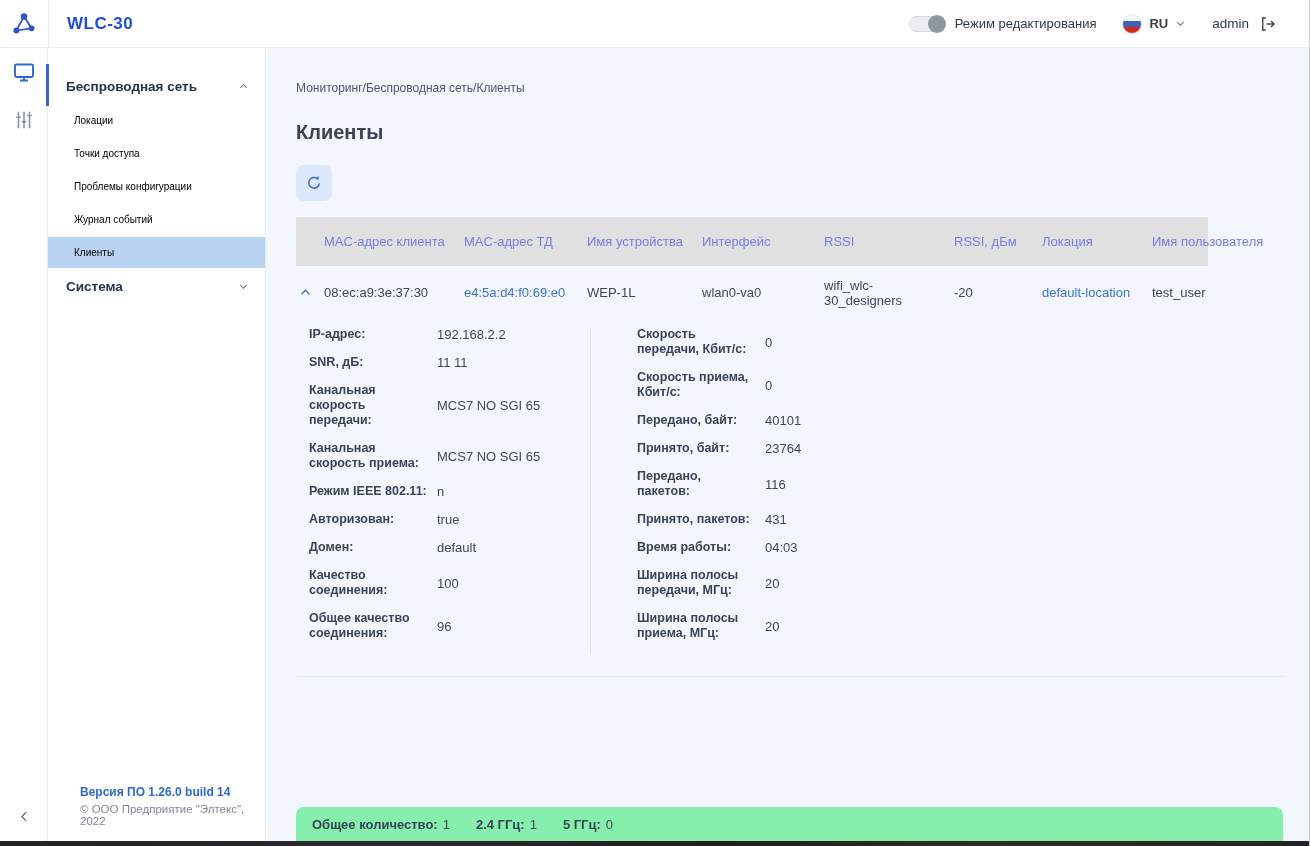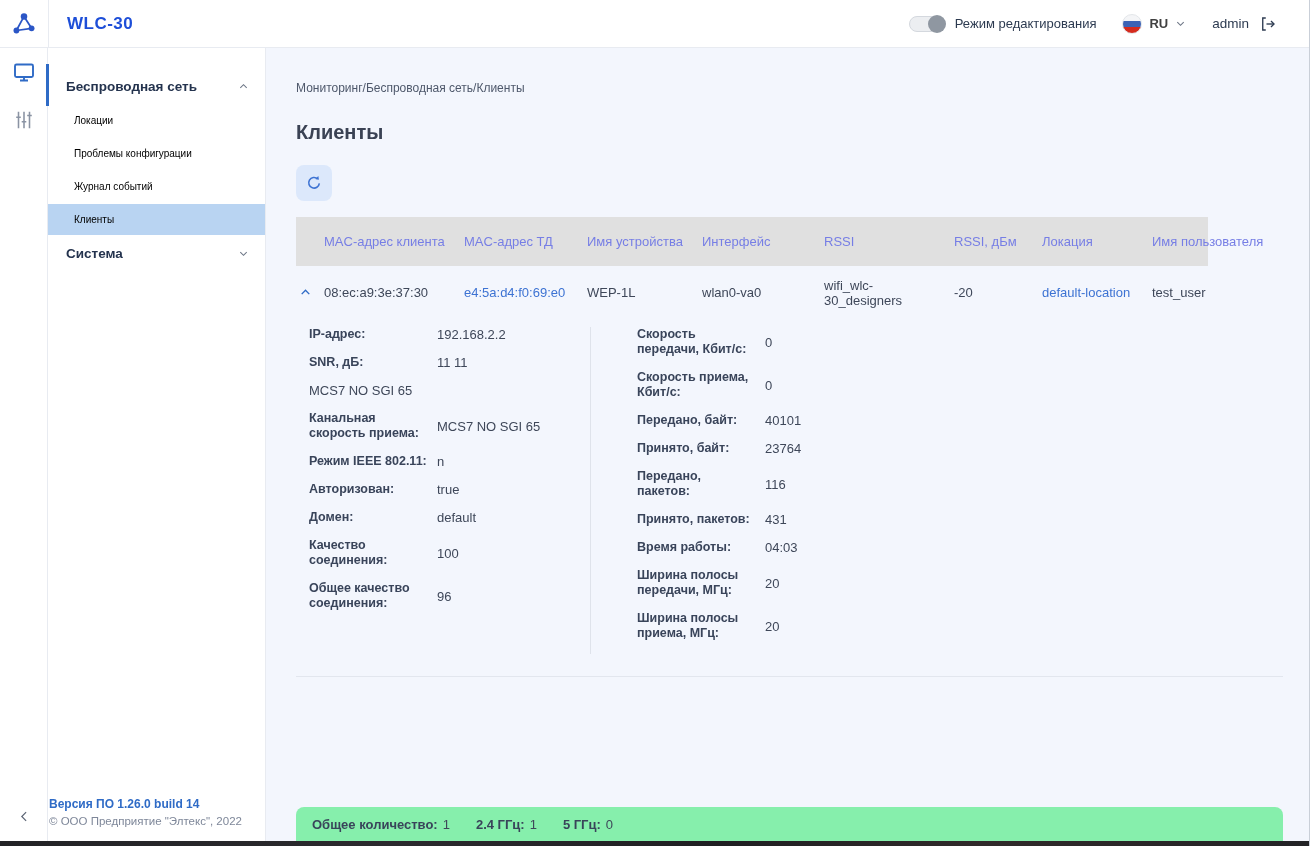--- a/index.html
+++ b/index.html
@@ -30,21 +30,21 @@
   .rail { width:48px; background:#fff; border-right:1px solid #e8ebf1; position:relative; display:flex; flex-direction:column; align-items:center; }
   .rail-item { width:48px; height:48px; display:flex; align-items:center; justify-content:center; cursor:pointer; }
   .rail-item:first-child { margin-top:8px; }
   .rail-indicator { position:absolute; right:-2px; top:16px; width:3px; height:42px; background:#2f6bc6; z-index:2; }
   .rail-collapse { position:absolute; bottom:18px; left:0; width:48px; display:flex; justify-content:center; cursor:pointer; }
   .sidebar { width:219px; background:#fff; border-right:1px solid #e8ebf1; position:relative; padding-top:22px; }
   .menu-section { height:33px; display:flex; align-items:center; justify-content:space-between; padding:0 16px 0 18px; cursor:pointer; }
   .menu-section-label { font-size:13.5px; font-weight:700; color:#24334e; }
   .menu-item { height:31px; display:flex; align-items:center; padding-left:26px; font-size:10px; color:#000000; cursor:pointer; margin:2px 0; }
   .menu-item.active { background:#b9d4f2; }
-  .sidebar-footer { position:absolute; left:1px; bottom:14px; }
+  .sidebar-footer { position:absolute; left:32px; bottom:14px; }
   .version-link { font-size:12px; color:#2f6bc6; font-weight:600; margin-bottom:4px; cursor:pointer; }
   .copyright { font-size:11.5px; color:#7e8799; }
   
   .main { flex:1; background:#f3f6fd; position:relative; padding:0 26px 0 30px; }
   .breadcrumb { margin-top:33px; font-size:12px; color:#4e586b; }
   .page-title { margin-top:26px; font-size:20px; color:#3a4254; }
   .refresh-btn { margin-top:21px; width:36px; height:36px; border:none; border-radius:8px; background:#dce8fb; display:flex; align-items:center; justify-content:center; cursor:pointer; }
   
   .tbl-grid { display:grid; grid-template-columns:28px 140px 123px 115px 122px 130px 88px 110px 131px; width:912px; }
   .tbl-head { margin-top:16px; background:#e0e0e0; min-height:49px; align-items:center; }
@@ -147,20 +147,21 @@
   <nav class="sidebar">
     <div class="menu-section">
       <span class="menu-section-label">Беспроводная сеть</span>
       <span>
         <svg width="11" height="11" viewBox="0 0 24 24">
             <polyline points="5,15 12,8 19,15" fill="none" stroke="#6d7686" stroke-width="2.2"></polyline>
           </svg>
       </span>
     </div>
     <div class="menu-item">Локации</div>
+    <div class="menu-item">Точки доступа</div>
     <div class="menu-item">Проблемы конфигурации</div>
     <div class="menu-item">Журнал событий</div>
     <div class="menu-item active">Клиенты</div>
     <div class="menu-section">
       <span class="menu-section-label">Система</span>
       <span>
         <svg width="11" height="11" viewBox="0 0 24 24">
             <polyline points="5,9 12,16 19,9" fill="none" stroke="#6d7686" stroke-width="2.2"></polyline>
           </svg>
       </span>
@@ -218,20 +219,21 @@
       <div class="detail-col">
         <div class="detail-row">
             <span class="detail-label">IP-адрес:</span>
             <span class="detail-value">192.168.2.2</span>
           </div>
         <div class="detail-row">
             <span class="detail-label">SNR, дБ:</span>
             <span class="detail-value">11 11</span>
           </div>
         <div class="detail-row">
+            <span class="detail-label">Канальная скорость передачи:</span>
             <span class="detail-value">MCS7 NO SGI 65</span>
           </div>
         <div class="detail-row">
             <span class="detail-label">Канальная скорость приема:</span>
             <span class="detail-value">MCS7 NO SGI 65</span>
           </div>
         <div class="detail-row">
             <span class="detail-label">Режим IEEE 802.11:</span>
             <span class="detail-value">n</span>
           </div>

